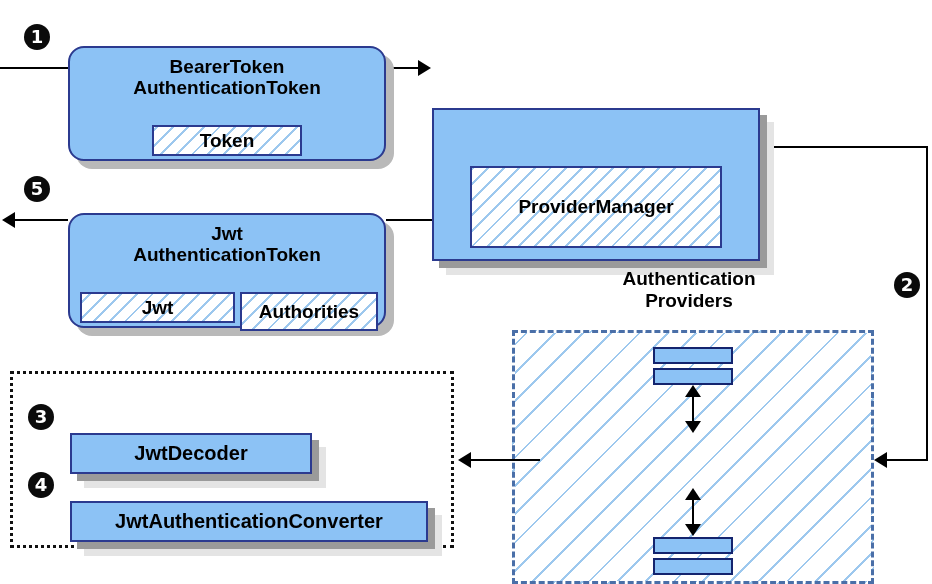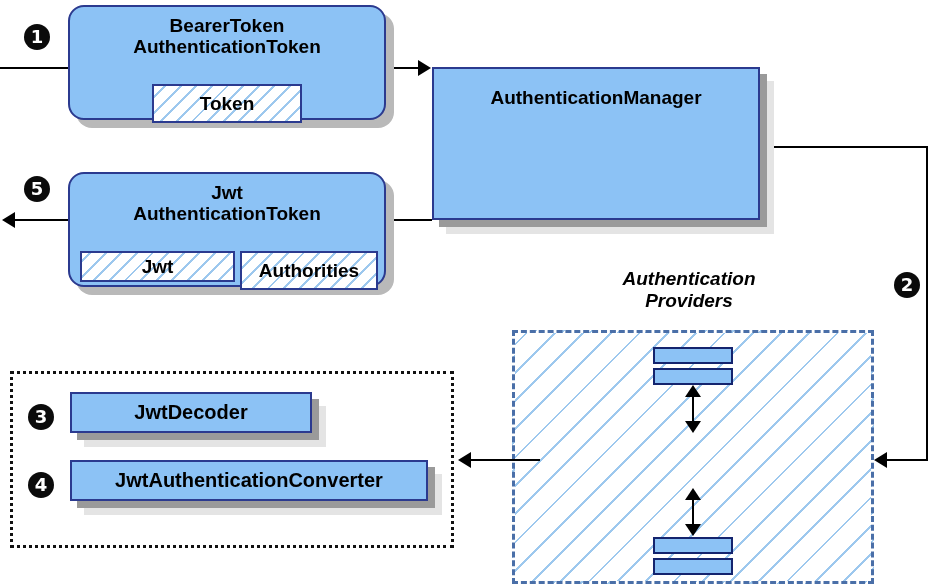--- a/index.html
+++ b/index.html
@@ -30,20 +30,21 @@
     border: 2px solid #2B3A8F;
     color: #000000;
     font-weight: bold;
     display: flex;
     flex-direction: column;
     align-items: center;
     justify-content: flex-start;
     text-align: center;
     line-height: 1.12;
     z-index: 5;
+    margin-top: 41px;
   }
   .bluebox.rounded {
     border-radius: 16px;
   }
 
   
   .shadow-dbl {
     box-shadow: 7px 7px 0 0 #9A9A9A, 14px 14px 0 0 #E4E4E4;
   }
   .shadow-single {
@@ -158,21 +159,20 @@
   }
 
   
   .plain-label {
     position: absolute;
     color: #000000;
     font-weight: bold;
     text-align: center;
     line-height: 1.15;
     z-index: 6;
-    font-style: italic;
   }
 
   .title-2l { white-space: pre-line; }
 </style>
 </head>
 <body>
 
 <div id="canvas">
 
   <div class="conn conn-h" style="left:0px; top:67px; width:68px;"></div>
@@ -195,38 +195,40 @@
 
   <div class="step" style="left:24px; top:24px;">1</div>
   <div class="step" style="left:24px; top:176px;">5</div>
   <div class="step" style="left:894px; top:272px;">2</div>
   <div class="step" style="left:28px; top:404px;">3</div>
   <div class="step" style="left:28px; top:472px;">4</div>
 
   <div class="node bluebox rounded shadow-single" style="left:68px; top:5px; width:318px; height:115px; padding-top:8px; font-size:19px;">
     <div class="title-2l">BearerToken
 AuthenticationToken</div>
-    <div class="hatchbox" style="position:absolute; left:82px; top:77px; width:150px; height:39px; font-size:19px;">
+    <div class="hatchbox" style="position:absolute; left:82px; top:77px; width:150px; height:31px; font-size:19px;">
       <span>Token</span>
     </div>
   </div>
 
   <div class="node bluebox rounded shadow-single" style="left:68px; top:172px; width:318px; height:115px; padding-top:8px; font-size:19px;">
     <div class="title-2l">Jwt
 AuthenticationToken</div>
     <div class="hatchbox" style="position:absolute; left:10px; top:77px; width:155px; height:31px; font-size:19px;">
       <span>Jwt</span>
     </div>
     <div class="hatchbox" style="position:absolute; left:170px; top:77px; width:138px; height:39px; font-size:19px;">
       <span>Authorities</span>
     </div>
   </div>
 
   <div class="node bluebox shadow-dbl" style="left:432px; top:67px; width:328px; height:153px; padding-top:18px; font-size:19px;">
-    <div>AuthenticationManager</div>
+    <div class="hatchbox" style="position:absolute; left:36px; top:56px; width:252px; height:82px; font-size:19px;">
+      <span>ProviderManager</span>
+    </div>
   </div>
 
   <div class="plain-label title-2l" style="left:576px; top:268px; width:226px; font-size:19px;">Authentication
 Providers</div>
 
   <div class="providers-container" style="left:512px; top:330px; width:362px; height:254px;"></div>
 
   <div class="provider-stub" style="left:653px; top:347px; width:80px; height:17px;"></div>
   <div class="provider-stub" style="left:653px; top:368px; width:80px; height:17px;"></div>
 

